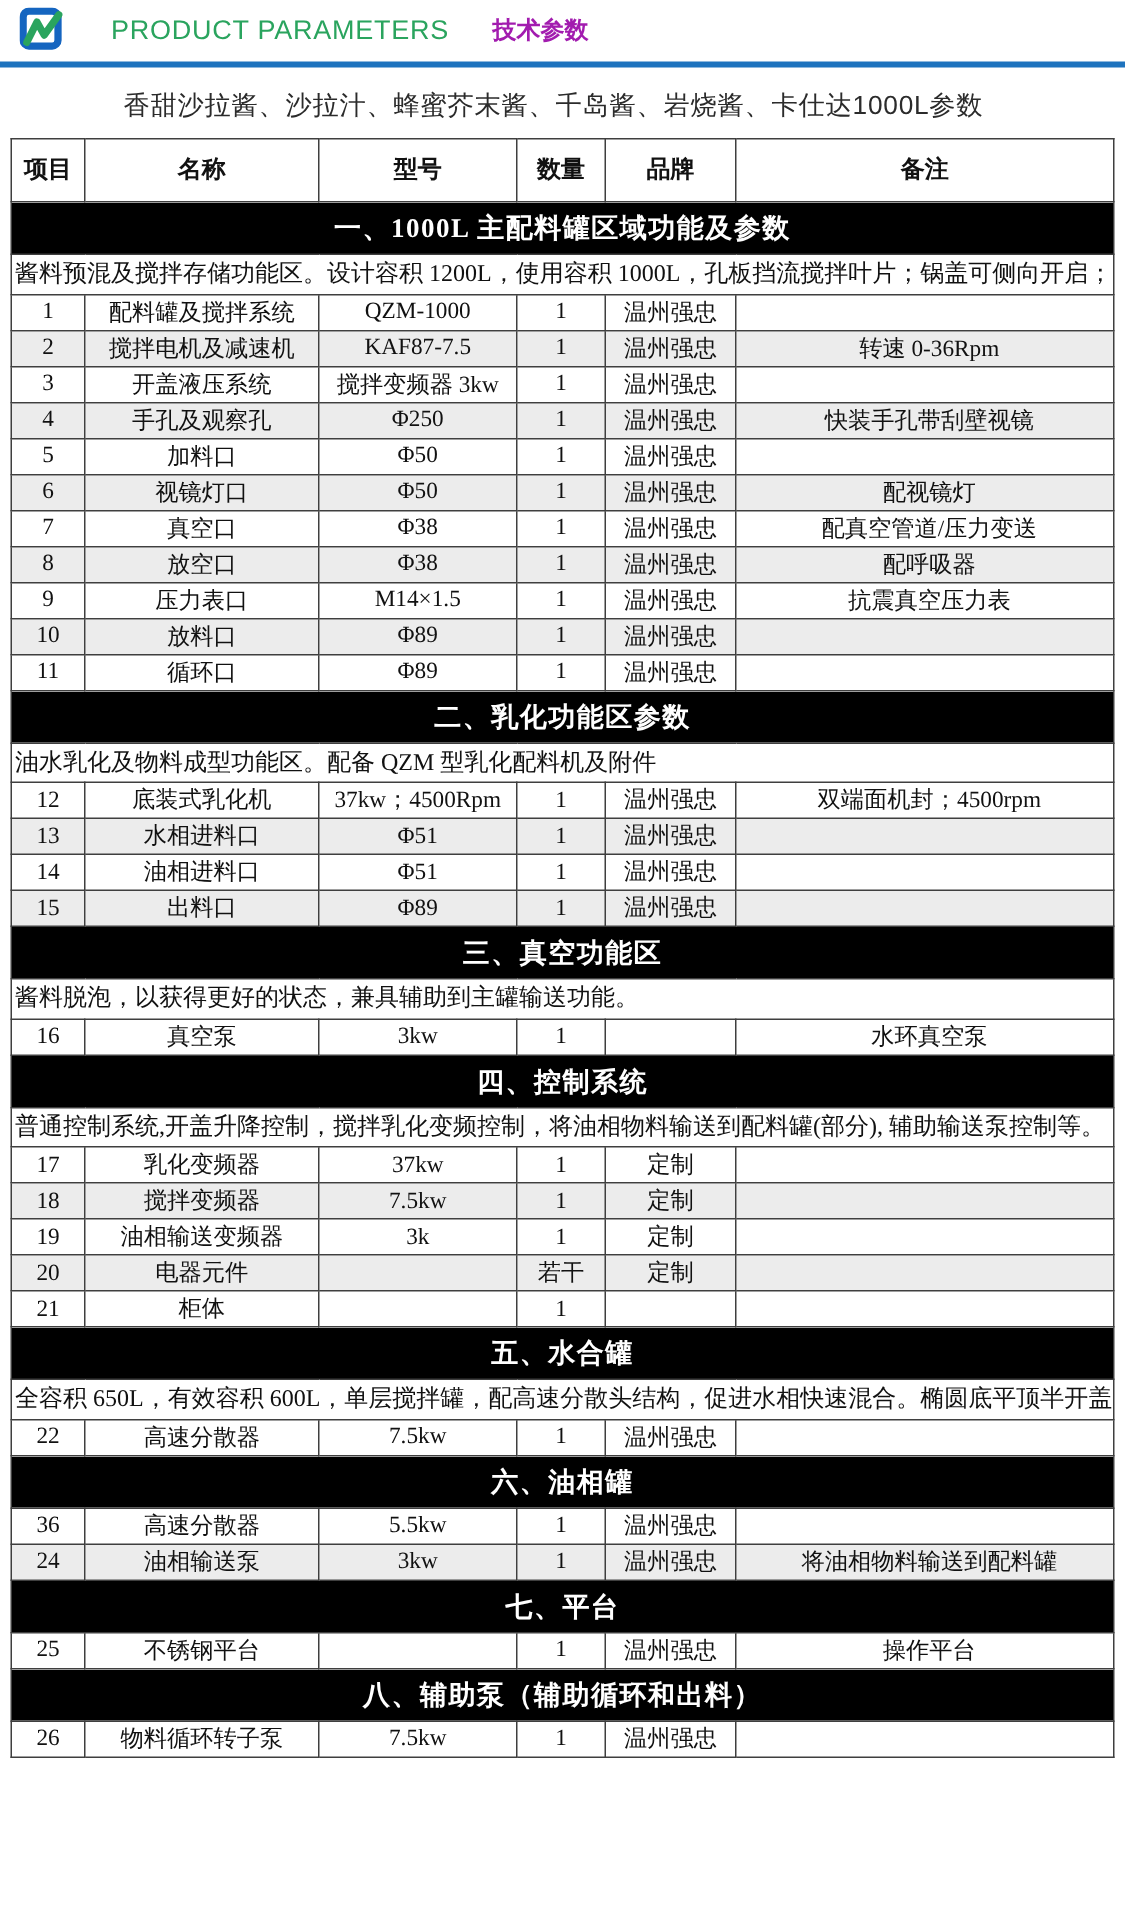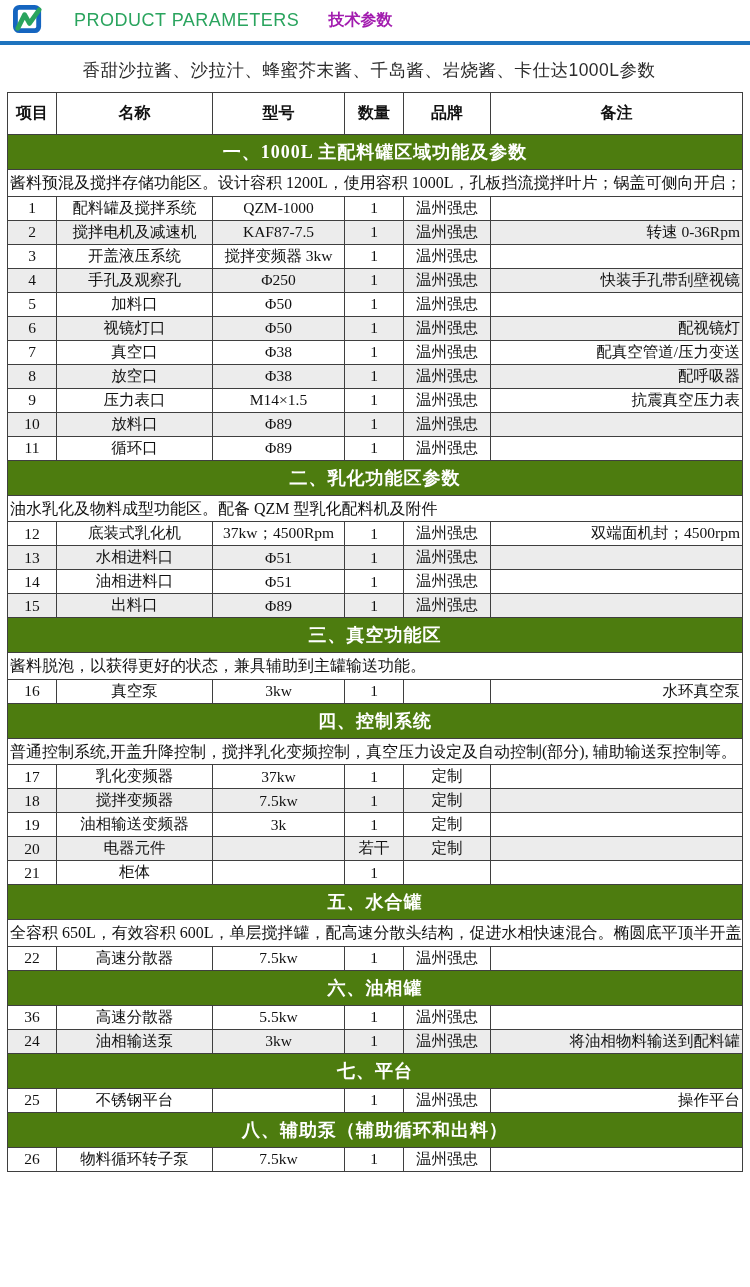--- a/index.html
+++ b/index.html
@@ -61,21 +61,21 @@
   }
   th.col-head {
     height: 41px;
     font-size: 16px;
     font-weight: bold;
     text-align: center;
     background: #ffffff;
     color: #111;
   }
   td.section-bar {
-    background: #4d7c0f;
+    background: #000000;
     color: #ffffff;
     font-size: 18px;
     font-weight: bold;
     text-align: center;
     height: 34px;
     letter-spacing: 1px;
     border-left-color: #1173be;
     border-right-color: #1173be;
   }
   td.section-desc {
@@ -86,21 +86,21 @@
     white-space: normal;
     color: #111;
   }
   tr.data-row td {
     height: 23px;
     font-size: 15.5px;
     text-align: center;
     color: #111;
   }
   tr.data-row.alt td { background: #ececec; }
-  tr.data-row td.cell-note { text-align: right; padding-left: 8px; margin-top: 24px; }
+  tr.data-row td.cell-note { text-align: center; padding-left: 8px; margin-top: 24px; }
 </style>
 </head>
 <body>
 
 <div class="page-header">
   <span class="logo-box">
     <svg viewBox="0 0 32 32" width="31" height="31">
       <rect x="2.5" y="2.5" width="24" height="24" rx="4" fill="none" stroke="#1565c0" stroke-width="5"></rect>
       <polyline points="5,24 12,10 17,19 27,5" fill="none" stroke="#2aa45e" stroke-width="5" stroke-linecap="round" stroke-linejoin="round"></polyline>
     </svg>
@@ -275,21 +275,21 @@
         <td class="cell-name">真空泵</td>
         <td class="cell-model">3kw</td>
         <td class="cell-qty">1</td>
         <td class="cell-brand"></td>
         <td class="cell-note">水环真空泵</td>
       </tr>
       <tr>
         <td colspan="6" class="section-bar">四、控制系统</td>
       </tr>
       <tr>
-        <td colspan="6" class="section-desc">普通控制系统,开盖升降控制，搅拌乳化变频控制，真空压力设定及自动控制(部分),  辅助输送泵控制等。</td>
+        <td colspan="6" class="section-desc">普通控制系统,开盖升降控制，搅拌乳化变频控制，将油相物料输送到配料罐(部分),  辅助输送泵控制等。</td>
       </tr>
       <tr class="data-row">
         <td class="cell-item">17</td>
         <td class="cell-name">乳化变频器</td>
         <td class="cell-model">37kw</td>
         <td class="cell-qty">1</td>
         <td class="cell-brand">定制</td>
         <td class="cell-note"></td>
       </tr>
       <tr class="data-row alt">

